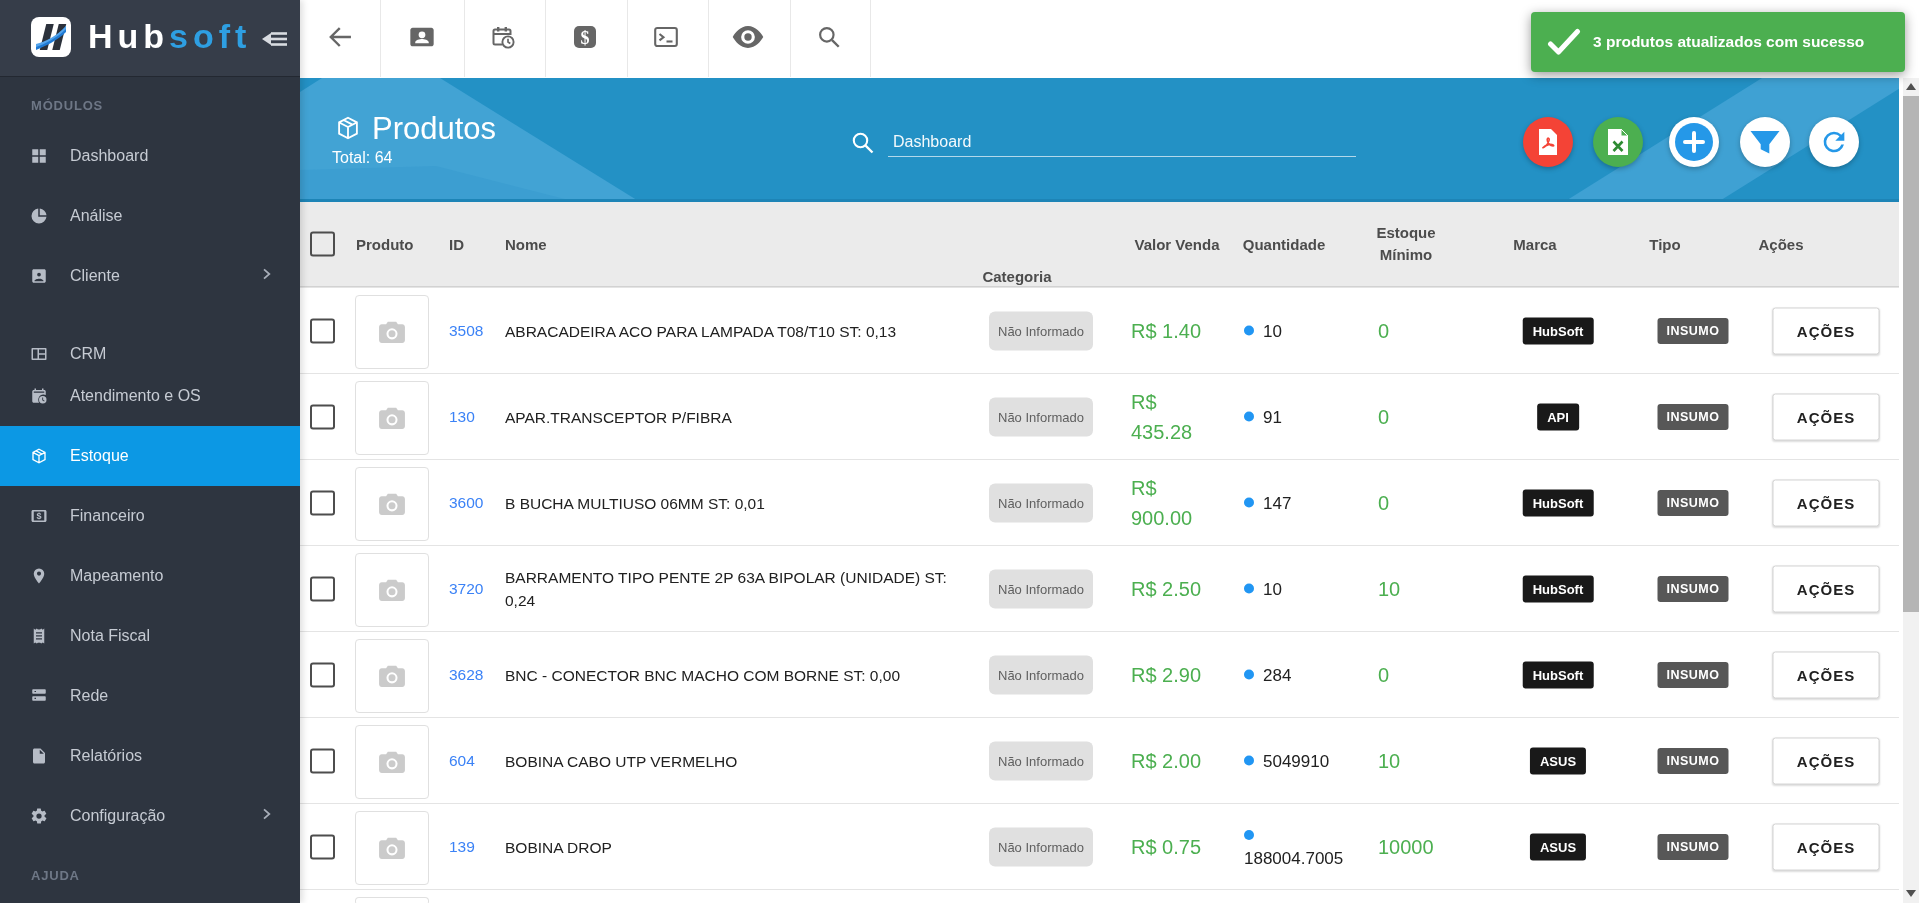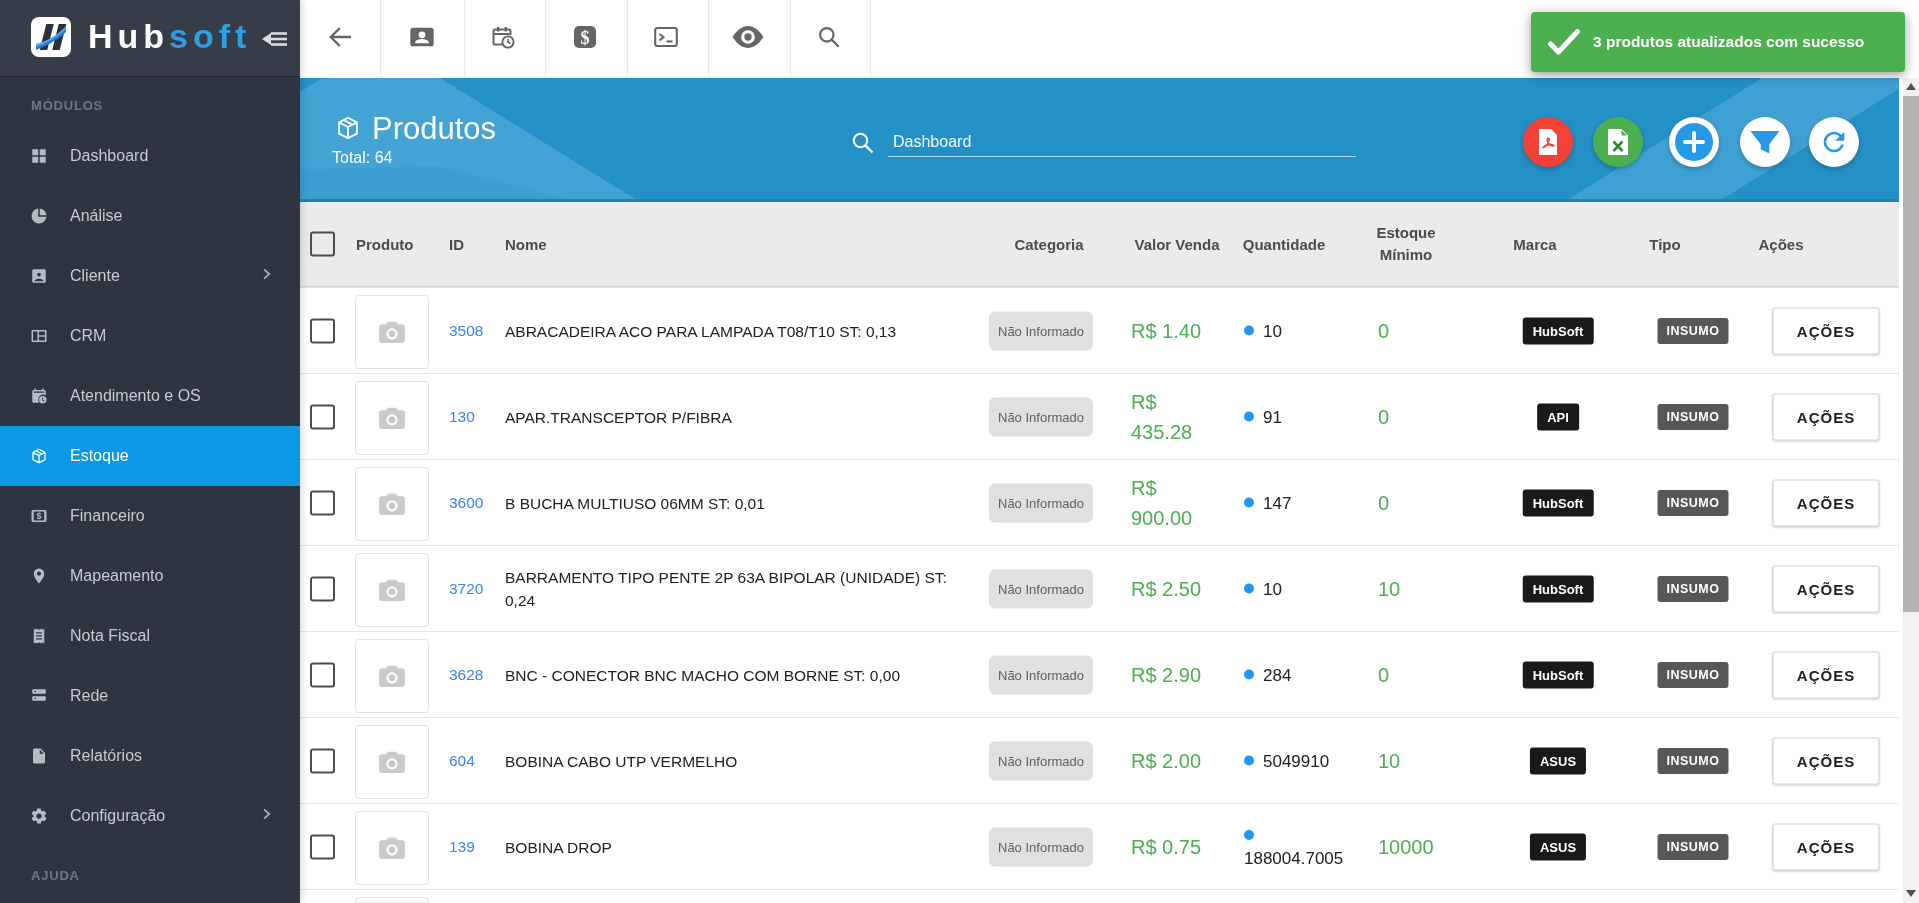--- a/index.html
+++ b/index.html
@@ -155,21 +155,21 @@
         <path fill="#2598e8" transform="translate(12 12) scale(0.62) translate(-12 -12)" d="M17.65 6.35A7.96 7.96 0 0 0 12 4a8 8 0 1 0 7.73 10h-2.08A6 6 0 1 1 12 6c1.66 0 3.14.69 4.22 1.78L13 11h7V4l-2.35 2.35z"></path>
       </svg>
     </div>
 </div>
 
 <div id="thead">
   <div class="cb" style="left:10px;"></div>
   <span class="th" style="left:56px;text-align:center;">Produto</span>
   <span class="th" style="left:149px;">ID</span>
   <span class="th" style="left:205px;text-align:right;">Nome</span>
-  <span class="th c" style="left:749px;">Categoria</span>
+  <span class="th c" style="left:717px;margin-top:32px;">Categoria</span>
   <span class="th c" style="left:877px;">Valor Venda</span>
   <span class="th c" style="left:984px;">Quantidade</span>
   <span class="th c" style="left:1106px; text-align:center; line-height:22px;">Estoque<br>Mínimo</span>
   <span class="th c" style="left:1235px;">Marca</span>
   <span class="th c" style="left:1365px;">Tipo</span>
   <span class="th c" style="left:1481px;">Ações</span>
 </div>
 
 <div id="rows">
   <div class="row" style="top:287px; height:86px;">
@@ -329,21 +329,21 @@
     </div>
   <div class="mi" style="top:246px;">
       <span class="ico"><svg width="18" height="18" viewBox="0 0 24 24">
           <path fill="#b6bcc6" d="M3 5v14c0 1.1.9 2 2 2h14c1.1 0 2-.9 2-2V5c0-1.1-.9-2-2-2H5c-1.1 0-2 .9-2 2zm9 2.5a2.5 2.5 0 1 1 0 5 2.5 2.5 0 0 1 0-5zM6 18.6c0-2 4-3.1 6-3.1s6 1.1 6 3.1v.4H6z"></path>
         </svg></span>
       <span class="txt">Cliente</span>
       <span class="chev"><svg width="16" height="16" viewBox="0 0 24 24">
           <path fill="none" stroke="#a8aeb9" stroke-width="2.6" d="M9 5l8 7-8 7"></path>
         </svg></span>
     </div>
-  <div class="mi" style="top:306px;text-align:center;">
+  <div class="mi" style="top:324px;text-align:center;">
       <span class="ico"><svg width="18" height="18" viewBox="0 0 24 24">
           <path fill="#b6bcc6" d="M3 4h18c.55 0 1 .45 1 1v14c0 .55-.45 1-1 1H3c-.55 0-1-.45-1-1V5c0-.55.45-1 1-1zm1 2v12h6V6H4zm8 0v5h8V6h-8zm0 7v5h8v-5h-8z"></path>
         </svg></span>
       <span class="txt">CRM</span>
     </div>
   <div class="mi" style="top:366px;">
       <span class="ico"><svg width="18" height="18" viewBox="0 0 24 24">
           <path fill="#b6bcc6" d="M19 4h-1V2h-2v2H8V2H6v2H5c-1.1 0-2 .9-2 2v13c0 1.1.9 2 2 2h7.1A6.9 6.9 0 0 1 11 17a7 7 0 0 1 10-6.3V6c0-1.1-.9-2-2-2zm0 3.5H5V6h14v1.5z"></path>
           <path fill="#b6bcc6" d="M17 12a5 5 0 1 0 0 10 5 5 0 0 0 0-10zm1.8 7.2l-2.5-1.5V14h1.2v3l2 1.2-.7 1z"></path>
         </svg></span>

